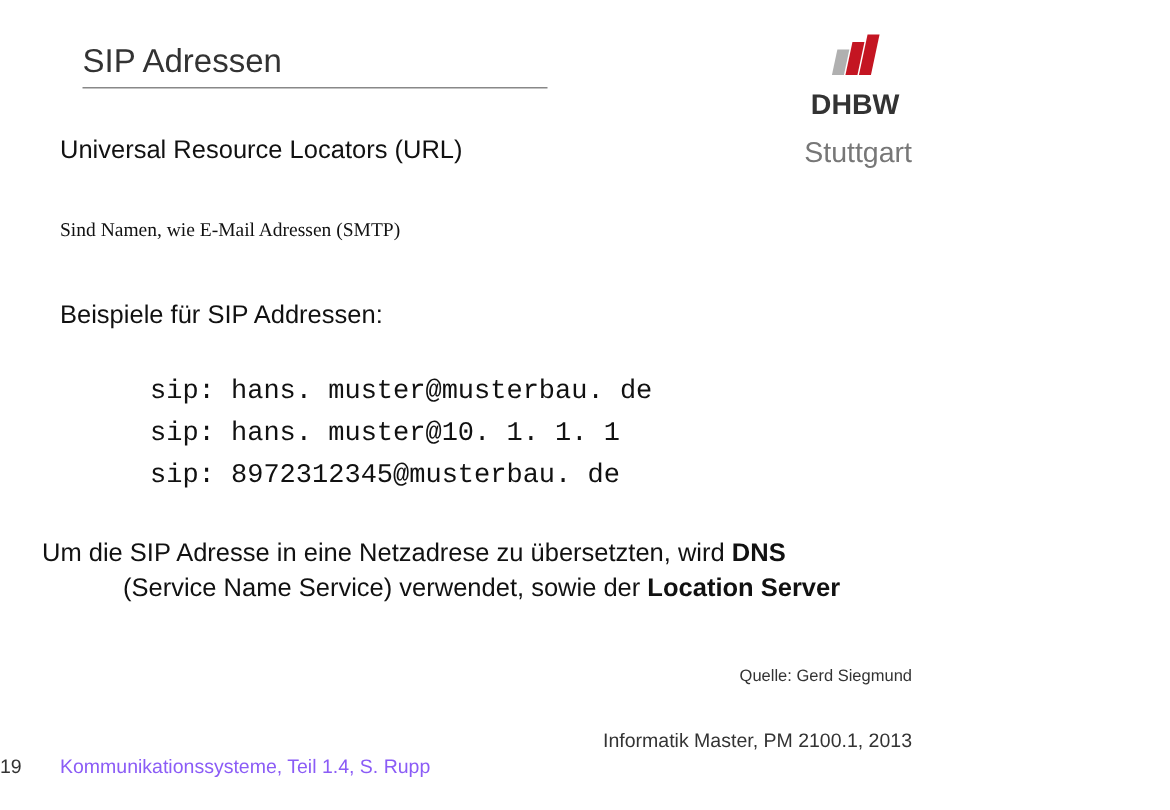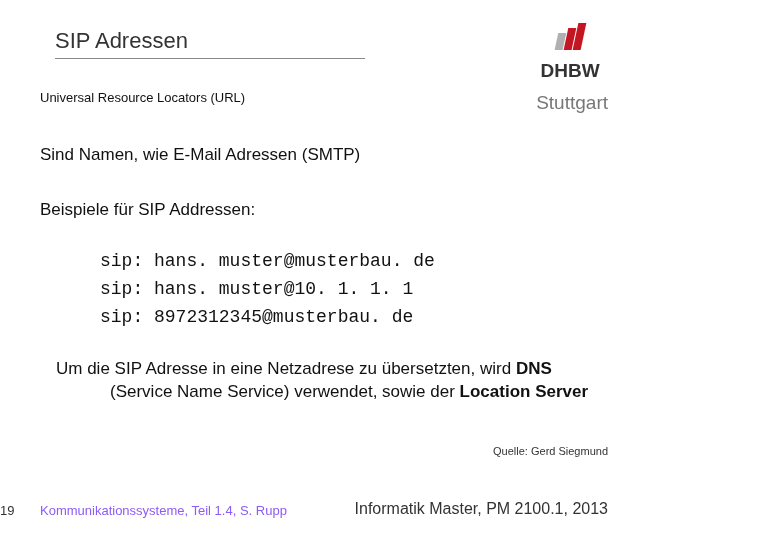--- a/index.html
+++ b/index.html
@@ -53,47 +53,48 @@
   }
   .logo-stuttgart {
     font-size: 19px;
     color: #777;
     margin-left: 4px;
   }
   .subtitle {
     position: absolute;
     left: 40px;
     top: 90px;
-    font-size: 13px;
+    font-size: 17px;
   }
   .line1 {
     position: absolute;
     left: 40px;
     top: 145px;
-    font-size: 17px;
+    font-size: 13px;
+    font-family: Liberation Serif, serif;
   }
   .line2 {
     position: absolute;
     left: 40px;
     top: 200px;
     font-size: 17px;
     text-align: center;
   }
   .examples {
     position: absolute;
     left: 100px;
     top: 248px;
     font-family: "Courier New", Courier, monospace;
     font-size: 18px;
     line-height: 1.55;
     white-space: pre;
   }
   .para {
     position: absolute;
-    left: 56px;
+    left: 28px;
     top: 358px;
     right: 40px;
     font-size: 17px;
     line-height: 1.35;
   }
   .para .indent {
     display: block;
     padding-left: 54px;
   }
   .source {
@@ -115,22 +116,22 @@
     left: 0;
     right: 0;
     bottom: 22px;
     text-align: left;
     font-size: 13px;
     color: #333;
   }
   .footer-right {
     position: absolute;
     right: 40px;
-    bottom: 22px;
-    font-size: 16px;
+    bottom: 39px;
+    font-size: 13px;
     color: #333;
     margin-top: 20px;
   }
   .bold { font-weight: bold; }
 </style>
 </head>
 <body>
 
 <div class="slide">
 

